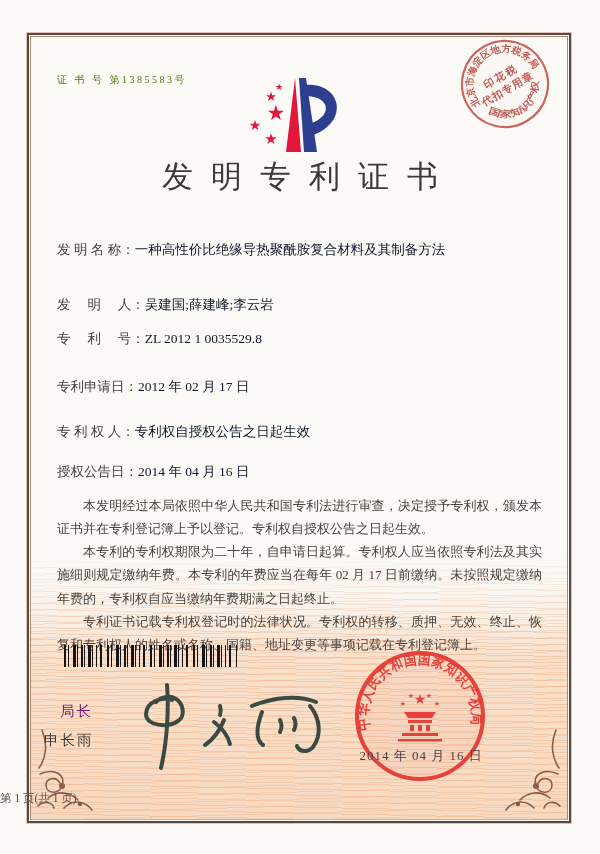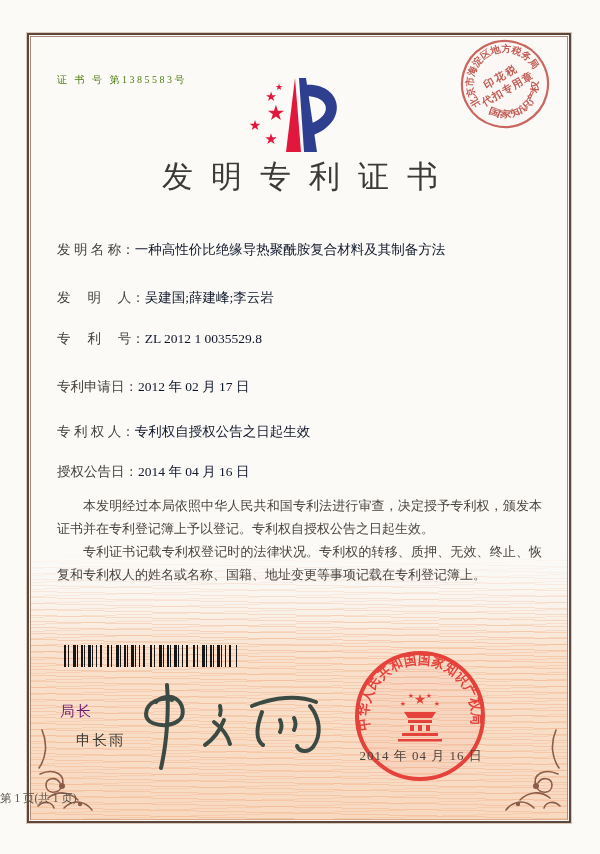--- a/index.html
+++ b/index.html
@@ -30,39 +30,39 @@
   }
   .logo{position:absolute;left:238px;top:76px;}
   .title-wrap{position:absolute;left:0;right:0;top:156px;text-align:center;}
   .title{
     display:inline-block;font-size:31px;font-weight:400;color:#3c3a37;
     letter-spacing:18px;margin-right:-18px;
   }
   .field-row{position:absolute;left:57px;right:44px;font-size:13.5px;white-space:nowrap;}
   .field-row .lbl{color:#45413d;}
   .field-row .val{color:#0f172a;}
-  .r1{top:241px}.r2{top:289px}.r3{top:330px}.r4{top:378px}.r5{top:423px}.r6{top:463px}
+  .r1{top:241px}.r2{top:296px}.r3{top:330px}.r4{top:378px}.r5{top:423px}.r6{top:463px}
   .paras{position:absolute;left:57px;right:58px;top:494px;font-size:13px;line-height:1.78;color:#4a443f;}
   .paras p{margin:0;text-indent:2em;text-align:justify;}
   .barcode{
     position:absolute;left:64px;top:645px;width:173px;height:22px;
     background:repeating-linear-gradient(90deg,
       #161616 0 2px, transparent 2px 4px,
       #161616 4px 5px, transparent 5px 9px,
       #161616 9px 12px, transparent 12px 13px,
       #161616 13px 14px, transparent 14px 17px,
       #161616 17px 19px, transparent 19px 20px,
       #161616 20px 21px, transparent 21px 24px,
       #161616 24px 27px, transparent 27px 28px,
       #161616 28px 29px, transparent 29px 32px,
       #161616 32px 33px, transparent 33px 36px,
       #161616 36px 38px, transparent 38px 43px);
   }
   .signer-role{position:absolute;left:60px;top:702px;font-size:14.5px;letter-spacing:2px;color:#701a75;}
-  .signer-name{position:absolute;left:76px;top:731px;font-size:14.5px;letter-spacing:2px;color:#3e3a36;}
+  .signer-name{position:absolute;left:44px;top:731px;font-size:14.5px;letter-spacing:2px;color:#3e3a36;}
   .signature{position:absolute;left:132px;top:680px;}
   .seal{position:absolute;left:350px;top:646px;}
   .seal-date{
     position:absolute;left:356px;top:747px;width:130px;text-align:center;
     font-size:13px;letter-spacing:1px;color:#4e423b;
   }
   .footer{position:absolute;left:0;right:0;top:791px;text-align:left;font-size:11.5px;color:#5a524b;}
   .revenue-stamp{position:absolute;left:449px;top:28px;transform:rotate(-30deg);opacity:.9;}
   .corner{position:absolute;}
   .corner.bl{left:34px;bottom:34px;}
@@ -130,20 +130,21 @@
 </div>
 <div class="field-row r5">
   <span class="lbl">专 利 权 人：</span><span class="val">专利权自授权公告之日起生效</span>
 </div>
 <div class="field-row r6">
   <span class="lbl">授权公告日：</span><span class="val">2014 年 04 月 16 日</span>
 </div>
 
 <div class="paras">
   <p>本发明经过本局依照中华人民共和国专利法进行审查，决定授予专利权，颁发本证书并在专利登记簿上予以登记。专利权自授权公告之日起生效。</p>
+  <p>本专利的专利权期限为二十年，自申请日起算。专利权人应当依照专利法及其实施细则规定缴纳年费。本专利的年费应当在每年 02 月 17 日前缴纳。未按照规定缴纳年费的，专利权自应当缴纳年费期满之日起终止。</p>
   <p>专利证书记载专利权登记时的法律状况。专利权的转移、质押、无效、终止、恢复和专利权人的姓名或名称、国籍、地址变更等事项记载在专利登记簿上。</p>
 </div>
 
 <div class="barcode"></div>
 
 <div class="signer-role">局长</div>
 <div class="signer-name">申长雨</div>
 
 <svg class="signature" width="215" height="92" viewBox="0 0 215 92">
   <g fill="none" stroke="#3c4a44" stroke-width="4" stroke-linecap="round">

